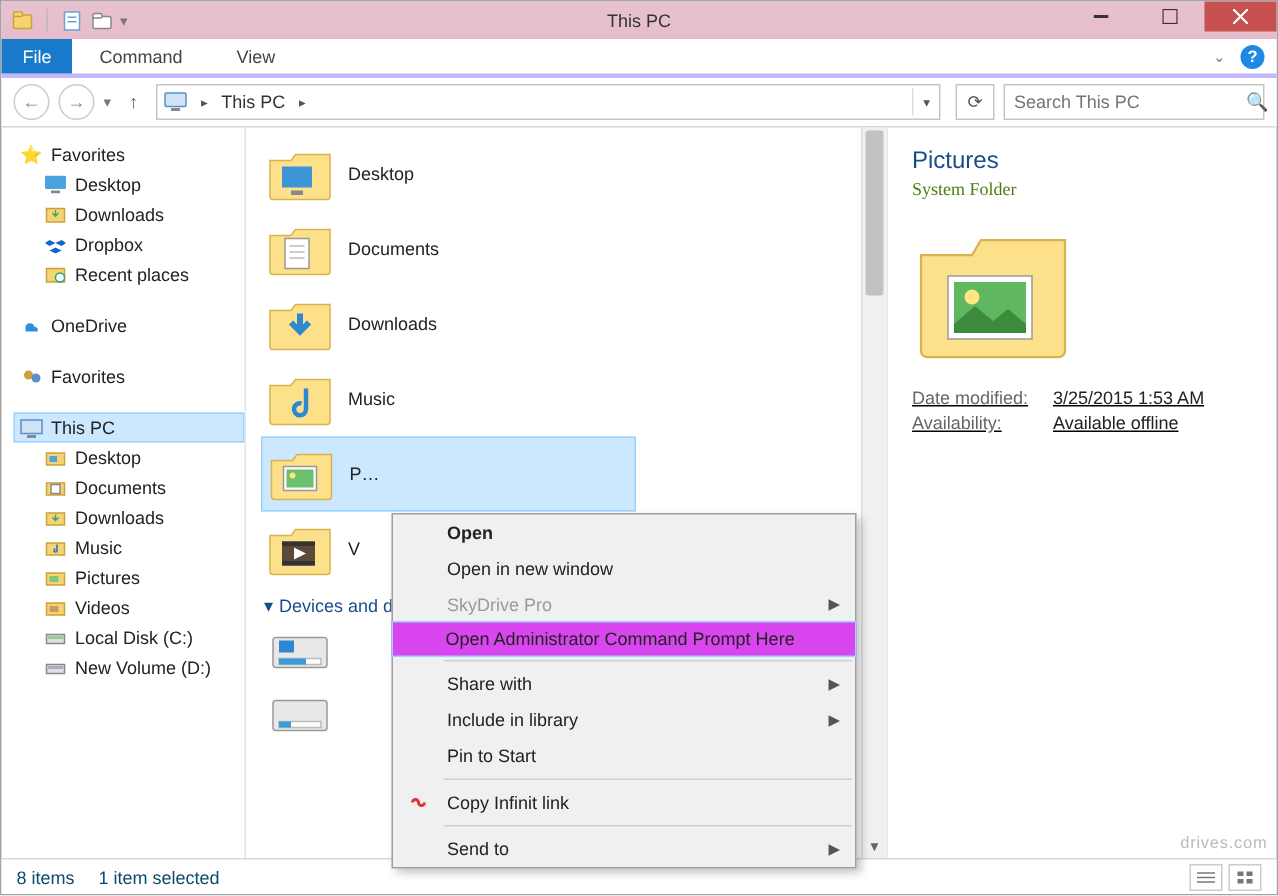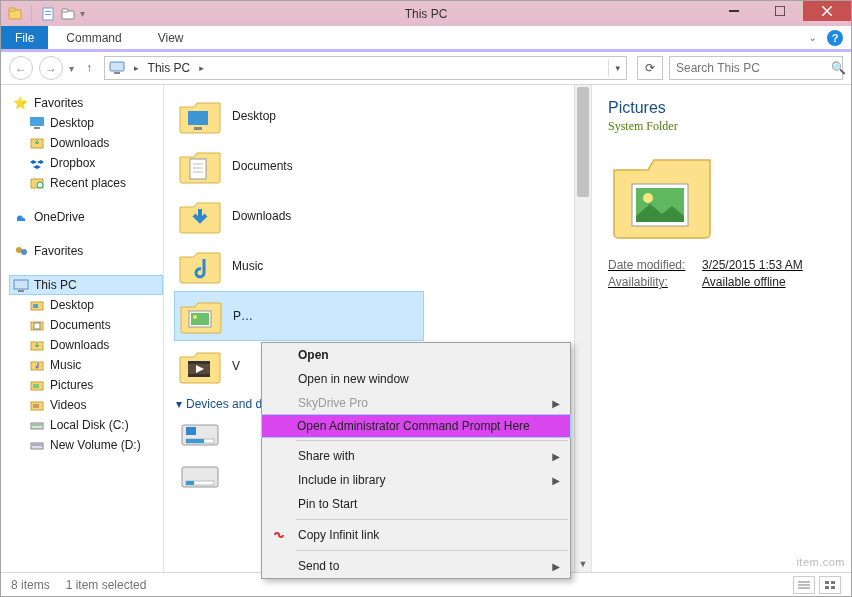--- a/index.html
+++ b/index.html
@@ -48,21 +48,21 @@
   .scroll-thumb{ position:absolute; left:2px; right:2px; top:2px; height:110px; background:#c2c2c2; border-radius:2px;}
   .scroll-btn{ position:absolute; left:0; right:0; height:17px; display:flex; align-items:center; justify-content:center; color:#666; font-size:9px;}
   .scroll-btn.top{top:0;} .scroll-btn.bot{bottom:0;}
   .details { width:260px; border-left:1px solid #e5e5e5; padding:14px 16px;}
   .details-title { color:#1a4e8a; font-size:16px; margin-bottom:2px;}
   .details-sub { color:#4d7c0f; margin-bottom:10px;font-family:Liberation Serif, serif;}
   .preview { width:110px; height:100px; margin:10px 0 14px 0;}
   .meta-row { display:flex; gap:8px; margin-bottom:3px;text-decoration:underline;}
   .meta-k { color:#666; width:86px;}
   .meta-v { color:#222;}
-  .statusbar { height:24px; border-top:1px solid #d8d8d8; display:flex; align-items:center; padding:0 10px; gap:16px; color:#737373; background:#fff;}
+  .statusbar { height:24px; border-top:1px solid #d8d8d8; display:flex; align-items:center; padding:0 10px; gap:16px; color:#0c4a6e; background:#fff;}
   .status-right { margin-left:auto; display:flex; gap:4px; color:#777;}
   .view-btn { width:22px; height:18px; border:1px solid #ccc; display:flex; align-items:center; justify-content:center;}
   
   .ctx { position:absolute; left:260px; top:341px; width:310px; background:#f0f0f0; border:1px solid #a0a0a0; box-shadow:3px 3px 6px rgba(0,0,0,.25); z-index:10;}
   .ctx-item { height:24px; display:flex; align-items:center; padding-left:36px; padding-right:10px; position:relative; color:#222;}
   .ctx-item.bold { font-weight:bold;}
   .ctx-item.disabled { color:#9a9a9a;}
   .ctx-item.hover { background:#d946ef; border:1px solid #99d1ff; margin:-1px; padding-left:35px; padding-right:9px;}
   .ctx-sep { height:1px; background:#d0d0d0; margin:3px 2px 3px 34px;}
   .ctx-arrow { position:absolute; right:10px; font-size:10px; color:#555;}
@@ -487,14 +487,14 @@
         <span>Copy Infinit link</span>
       </div>
     <div class="ctx-sep"></div>
     <div class="ctx-item">
         <span>Send to</span>
         <span class="ctx-arrow">▶</span>
       </div>
 
   </div>
 
-  <div class="watermark">item.com</div>
+  <div class="watermark">drives.com</div>
 </div>
 
 </body></html>

